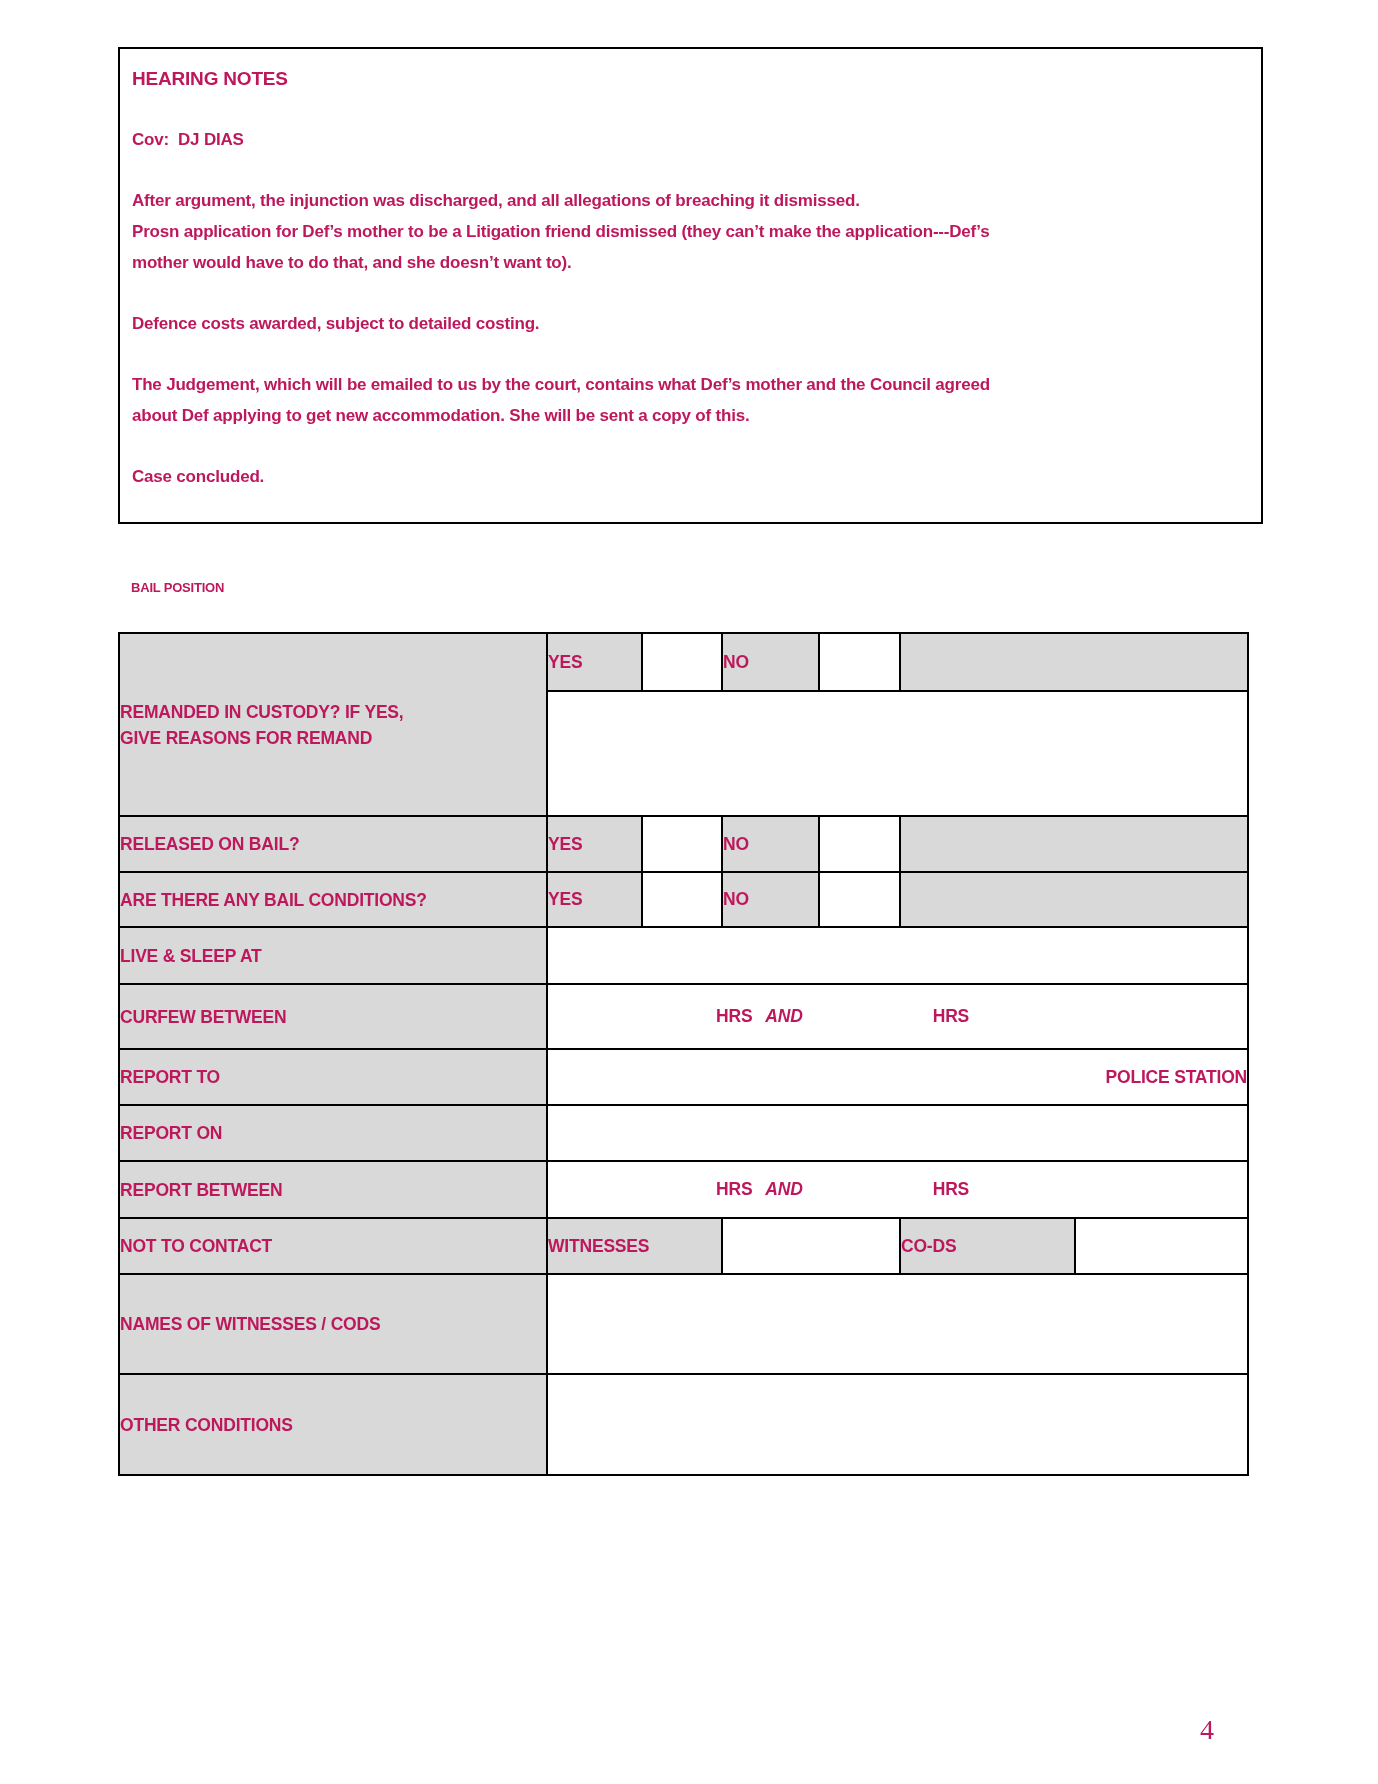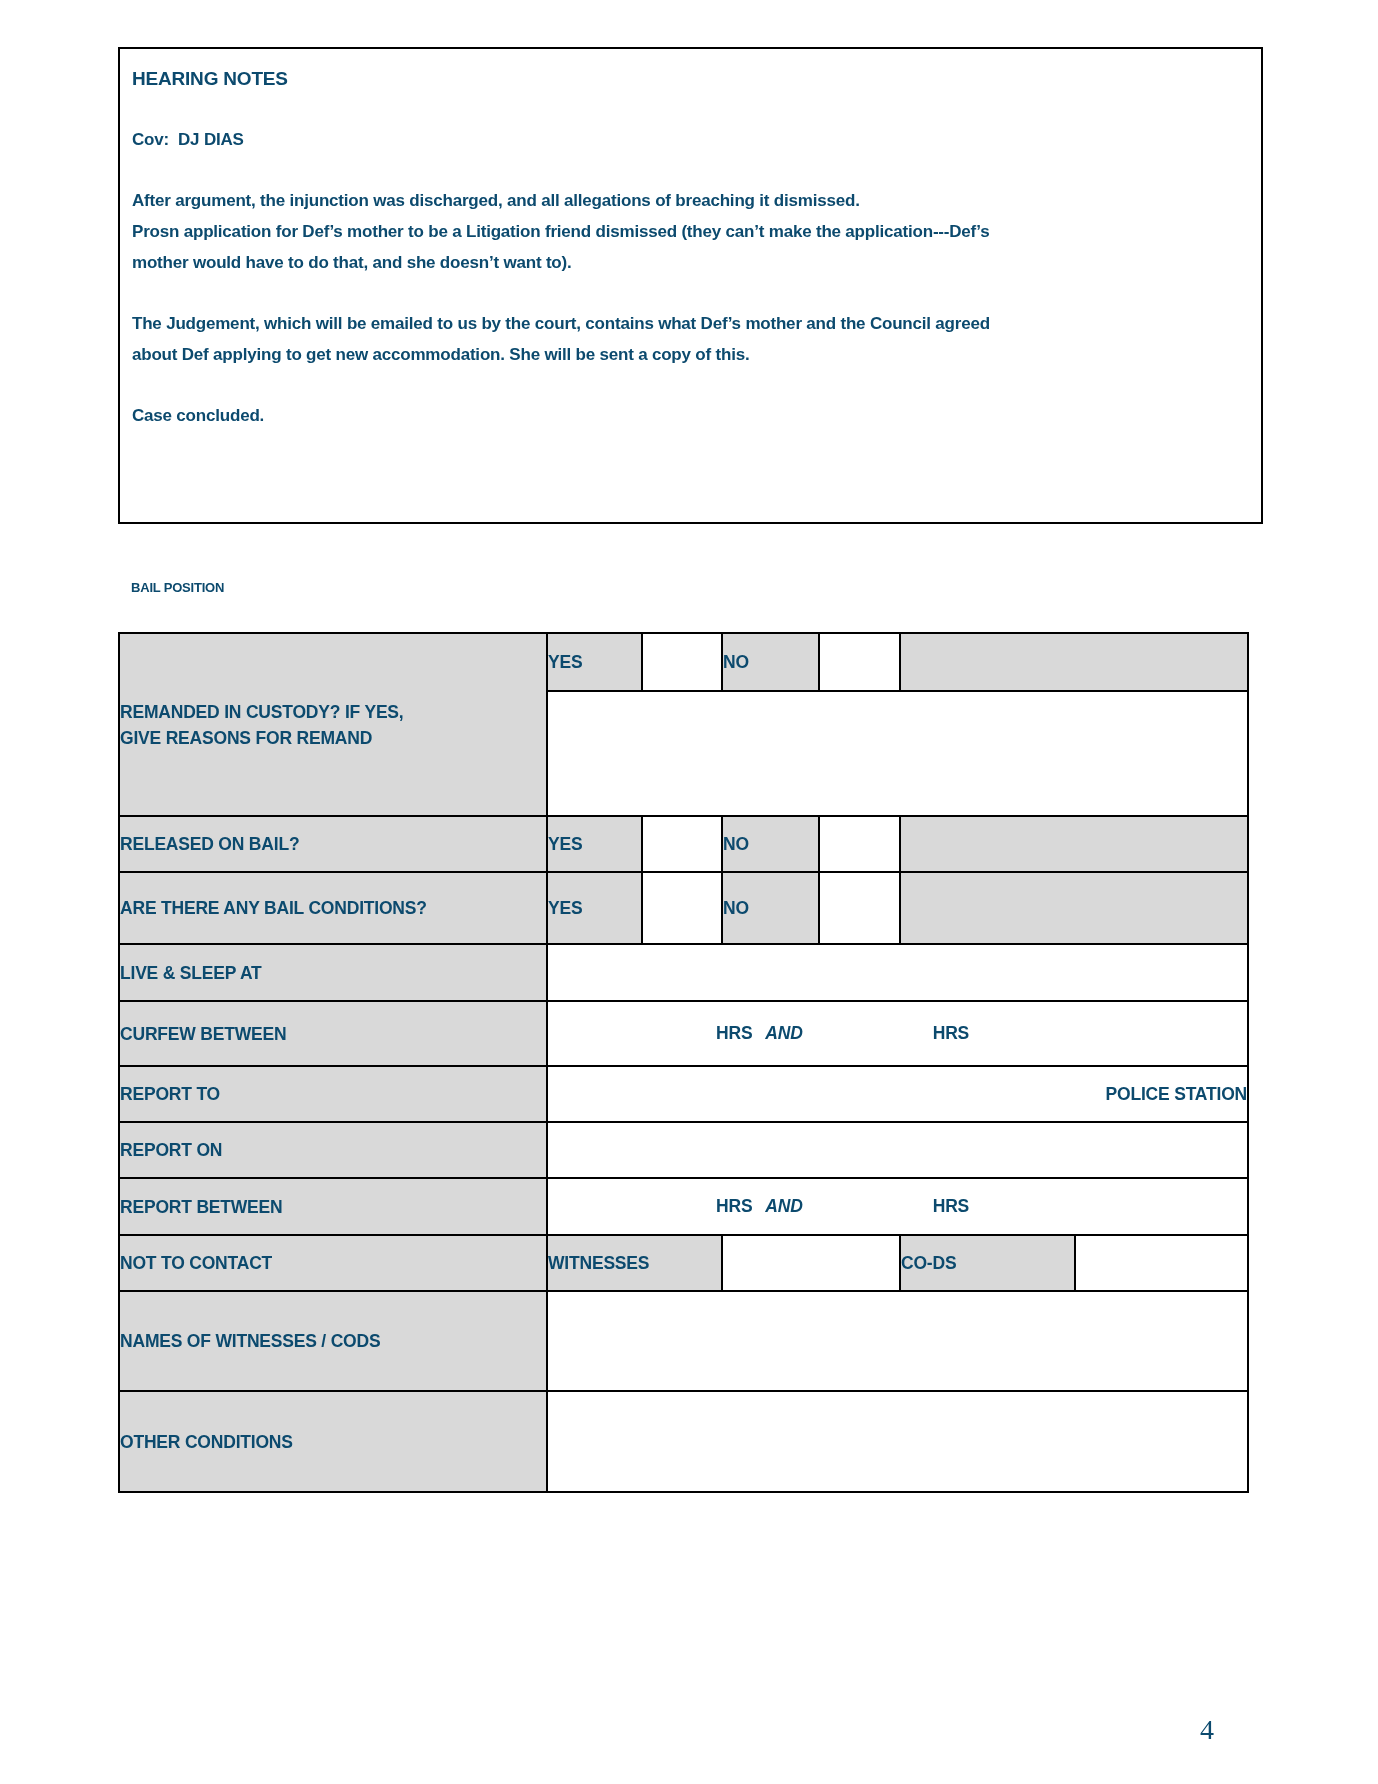--- a/index.html
+++ b/index.html
@@ -1,21 +1,21 @@
 <!DOCTYPE html>
 <html><head>
 <meta charset="utf-8">
 <style>
   html,body { margin:0; padding:0; background:#ffffff; }
   .page {
     position:relative;
     width:1378px; height:1784px;
     background:#ffffff;
     font-family:"Liberation Sans", sans-serif;
-    color:#0c4a6e;
+    color:#be185d;
     overflow:hidden;
   }
 
   
   .notes-box {
     position:absolute; left:118px; top:47px;
     width:1145px; height:477px;
     border:2px solid #000;
     box-sizing:border-box;
     padding:14px 16px 0 12px;
@@ -79,20 +79,21 @@
 
   <div class="notes-box">
     <p class="npara"><span class="nline ntitle">HEARING NOTES</span></p>
     <p class="npara"><span class="nline">Cov:  DJ DIAS</span></p>
     <p class="npara">
       <span class="nline" style="display:block">After argument, the injunction was discharged, and all allegations of breaching it dismissed.</span>
       <span class="nline" style="display:block">Prosn application for Def’s mother to be a Litigation friend dismissed (they can’t make the application---Def’s</span>
       <span class="nline" style="display:block">mother would have to do that, and she doesn’t want to).</span>
     </p>
     <p class="npara">
+      <span class="nline" style="display:block">Defence costs awarded, subject to detailed costing.</span>
     </p>
     <p class="npara">
       <span class="nline" style="display:block">The Judgement, which will be emailed to us by the court, contains what Def’s mother and the Council agreed</span>
       <span class="nline" style="display:block">about Def applying to get new accommodation. She will be sent a copy of this.</span>
     </p>
     <p class="npara"><span class="nline">Case concluded.</span></p>
   </div>
 
   <div class="bail-heading">BAIL POSITION</div>
 
@@ -124,21 +125,21 @@
 
       <tr style="height:56px">
         <td class="gray label-cell">RELEASED ON BAIL?</td>
         <td class="gray ans-cell">YES</td>
         <td class="white"></td>
         <td class="gray ans-cell">NO</td>
         <td class="white"></td>
         <td class="gray" colspan="2"></td>
       </tr>
 
-      <tr style="height:72px">
+      <tr style="height:55px">
         <td class="gray label-cell">ARE THERE ANY BAIL CONDITIONS?</td>
         <td class="gray ans-cell">YES</td>
         <td class="white"></td>
         <td class="gray ans-cell">NO</td>
         <td class="white"></td>
         <td class="gray" colspan="2"></td>
       </tr>
 
       <tr style="height:57px">
         <td class="gray label-cell">LIVE &amp; SLEEP AT</td>

